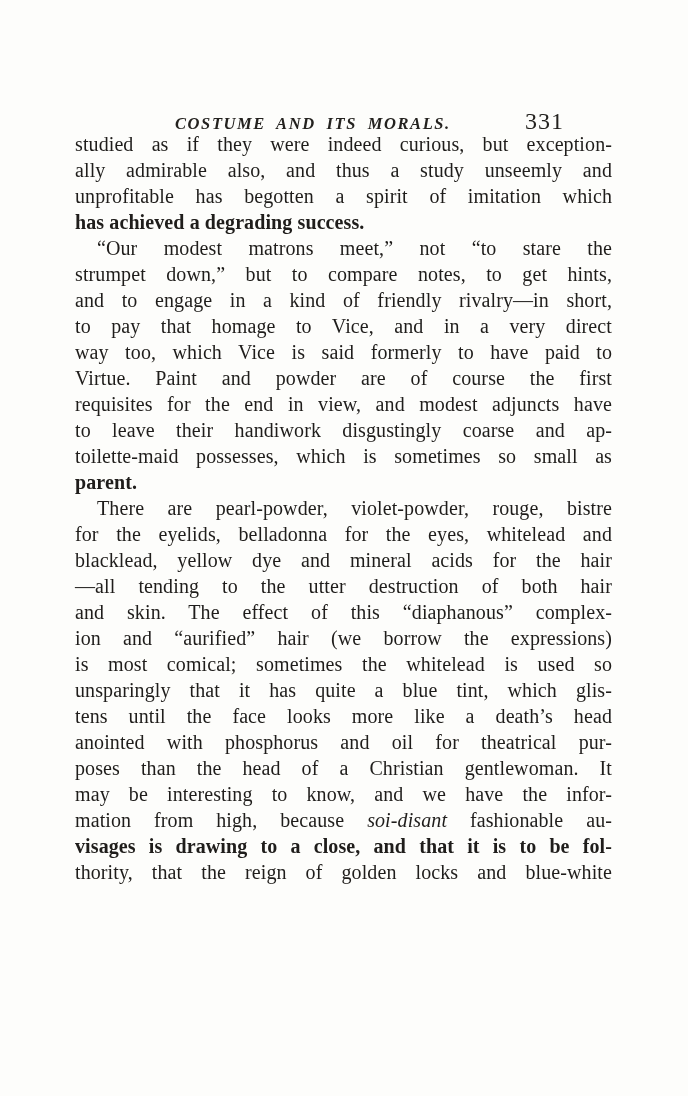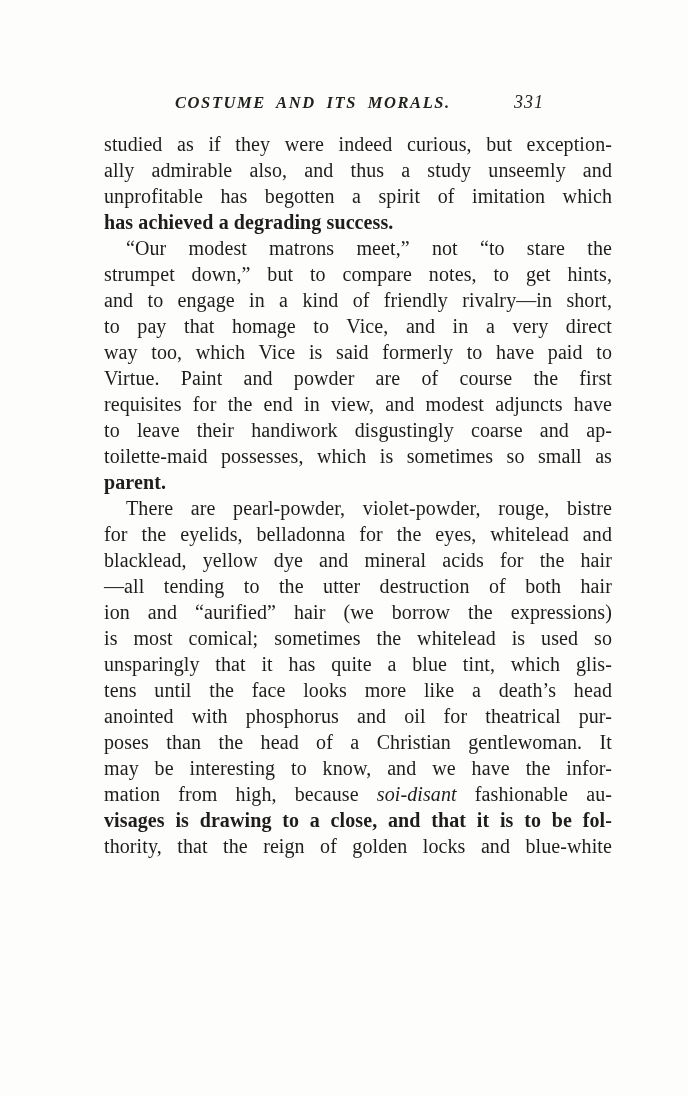--- a/index.html
+++ b/index.html
@@ -11,58 +11,56 @@
   }
   .page {
     position: relative;
     width: 688px;
     height: 1096px;
     background: #fdfdfb;
     color: #1f1d1b;
   }
   .running-header {
     position: absolute;
-    top: 92px;
+    top: 108px;
     left: 75px;
     width: 537px;
     display: flex;
     align-items: baseline;
   }
   .header-title {
     margin-left: 100px;
     font-style: italic;
     font-weight: bold;
     font-size: 16.5px;
     letter-spacing: 1.6px;
     word-spacing: 5px;
     color: #24221f;
     white-space: nowrap;
   }
   .page-number {
     margin-left: auto;
-    margin-right: 68px;
-    font-size: 18px;
+    margin-right: 48px;
+    font-size: 24px;
     letter-spacing: 1px;
     color: #24221f;
-    font-style: italic;
   }
   .page-text {
     position: absolute;
     top: 131px;
     left: 75px;
     width: 537px;
     font-size: 20px;
     line-height: 26px;
     letter-spacing: 0.1px;
   }
   .line {
     text-align: justify;
     text-align-last: justify;
     white-space: normal;
-    margin-left: 29px;
   }
   .line.last {
     text-align-last: left;
     font-weight: bold;
   }
   .line.last.justify-last {
     text-align-last: justify;
   }
   .line.first-indent {
     text-indent: 22px;
@@ -96,20 +94,21 @@
         <div class="line"><span>requisites for the end in view, and modest adjuncts have</span></div>
         <div class="line"><span>to leave their handiwork disgustingly coarse and ap-</span></div>
         <div class="line"><span>toilette-maid possesses, which is sometimes so small as</span></div>
         <div class="line last"><span>parent.</span></div>
       </div>
       <div class="paragraph">
         <div class="line first-indent"><span>There are pearl-powder, violet-powder, rouge, bistre</span></div>
         <div class="line"><span>for the eyelids, belladonna for the eyes, whitelead and</span></div>
         <div class="line"><span>blacklead, yellow dye and mineral acids for the hair</span></div>
         <div class="line"><span>—all tending to the utter destruction of both hair</span></div>
+        <div class="line"><span>and skin.  The effect of this “diaphanous” complex-</span></div>
         <div class="line"><span>ion and “aurified” hair (we borrow the expressions)</span></div>
         <div class="line"><span>is most comical; sometimes the whitelead is used so</span></div>
         <div class="line"><span>unsparingly that it has quite a blue tint, which glis-</span></div>
         <div class="line"><span>tens until the face looks more like a death’s head</span></div>
         <div class="line"><span>anointed with phosphorus and oil for theatrical pur-</span></div>
         <div class="line"><span>poses than the head of a Christian gentlewoman.  It</span></div>
         <div class="line"><span>may be interesting to know, and we have the infor-</span></div>
         <div class="line"><span>mation from high, because </span><span class="italic">soi-disant</span><span> fashionable au-</span></div>
         <div class="line last justify-last"><span>visages is drawing to a close, and that it is to be fol-</span></div>
         <div class="line"><span>thority, that the reign of golden locks and blue-white</span></div>

